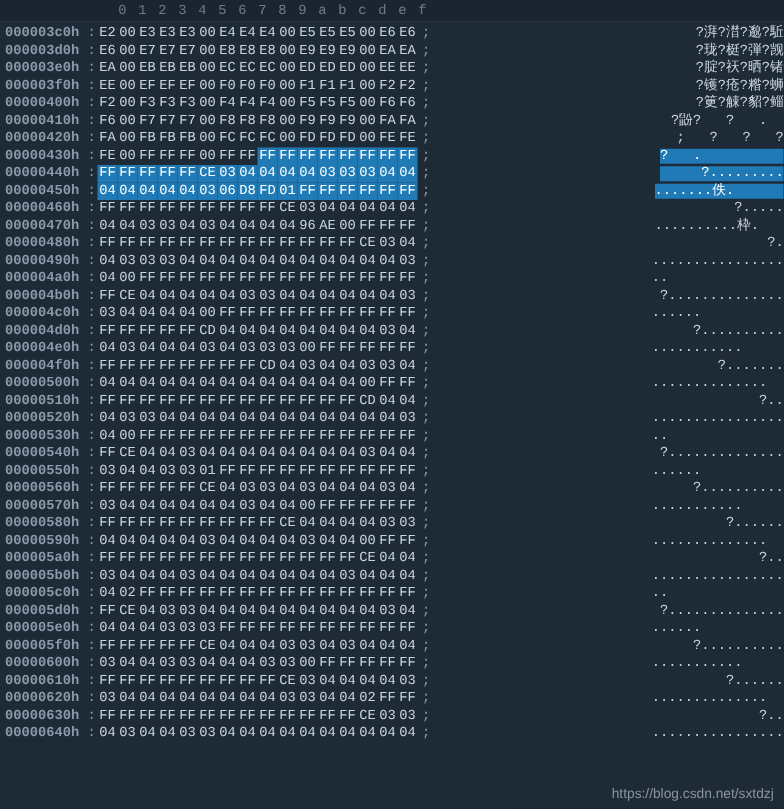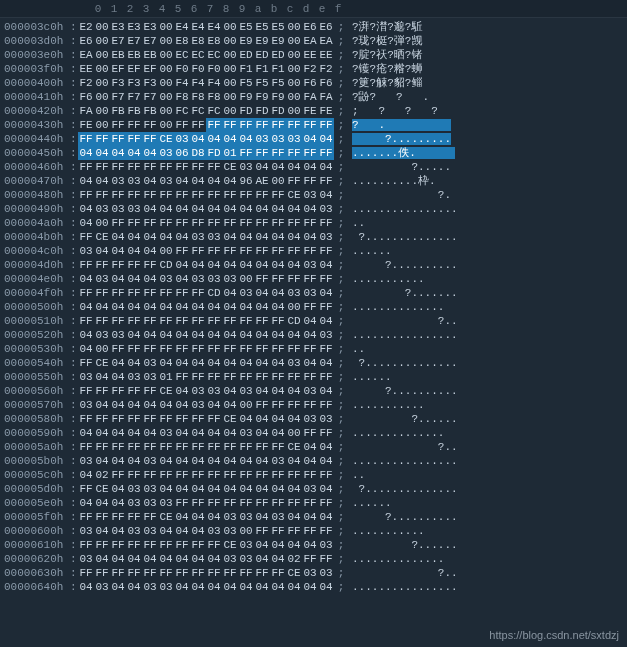--- a/index.html
+++ b/index.html
@@ -31,40 +31,42 @@
     display: flex;
     height: 14px;
     line-height: 14px;
     white-space: pre;
   }
   .addr {
     width: 70px;
     color: #8a9aaa;
     text-align: left;
     padding-left: 4px;
+    font-weight: bold;
   }
   .colon { width: 8px; color: #8a9aaa; }
   .hex {
     display: flex;
   }
   .byte {
     width: 16px;
     text-align: center;
     color: #c8d4e0;
   }
   .byte.sel {
     background: #1f7ab5;
     color: #ffffff;
   }
   .sep { width: 14px; text-align: center; color: #8a9aaa; }
   .ascii {
     flex: 1;
     color: #c8d4e0;
     padding-left: 4px;
     position: relative;
+    text-align: right;
   }
   .ascii .sel-a {
     background: #1f7ab5;
     color: #fff;
   }
   .watermark {
     position: absolute;
     bottom: 6px;
     right: 8px;
     color: #9aa6b2;

